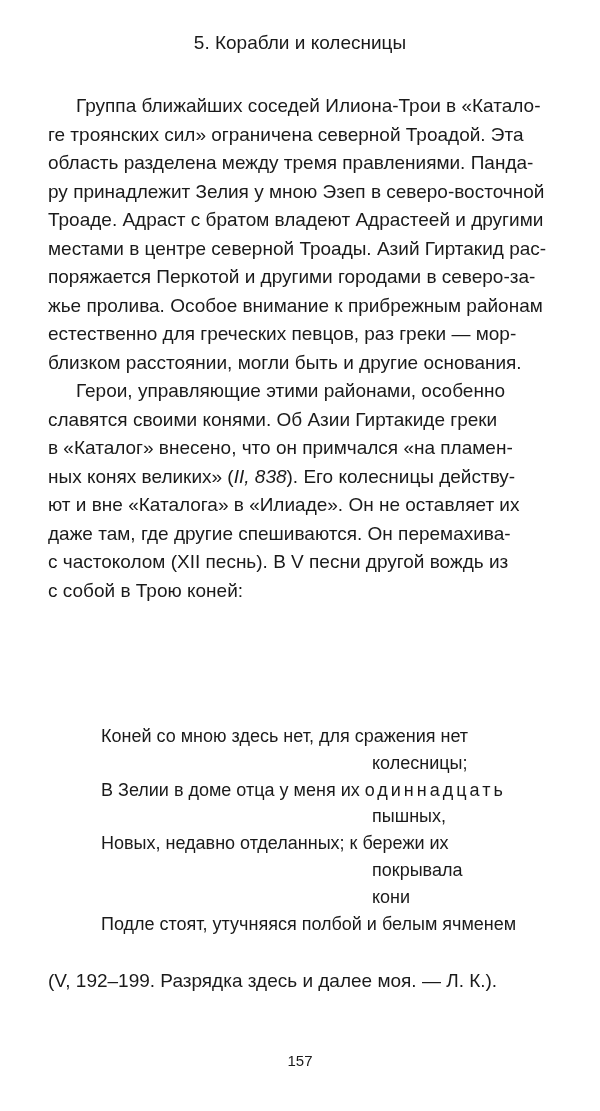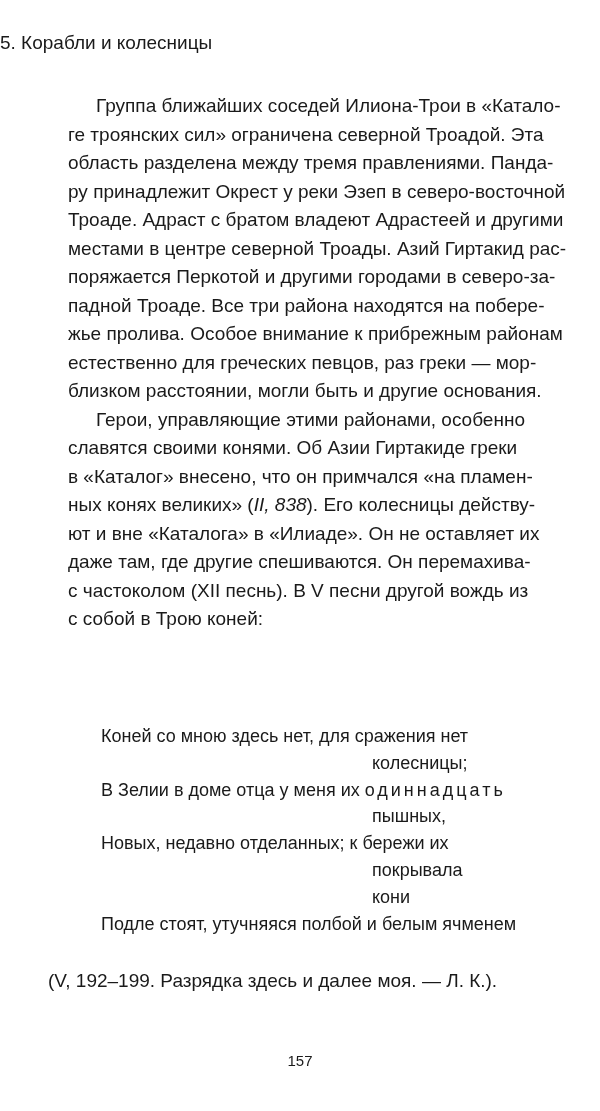--- a/index.html
+++ b/index.html
@@ -1,20 +1,20 @@
 <!DOCTYPE html>
 <html><head>
 <meta charset="utf-8">
 <style>
   html, body { margin: 0; padding: 0; background: #ffffff; }
   body { width: 600px; height: 1111px; position: relative; overflow: hidden;
          font-family: "Liberation Sans", "DejaVu Sans", sans-serif; color: #1a1a1a; }
-  .header { position: absolute; top: 32px; left: 0; width: 600px; 
+  .header { position: absolute; top: 32px; left: 0; width: 600px; text-align: center;
             font-size: 19px; }
-  .body-text { position: absolute; left: 48px; width: 428px; top: 92px; margin-left: 20px; }
+  .body-text { position: absolute; left: 48px; width: 428px; top: 92px; }
   .line { font-size: 19px; line-height: 28.5px; height: 28.5px; white-space: nowrap;
           text-align: justify; text-align-last: justify; }
   .line.last { text-align-last: left; }
   .indent { padding-left: 28px; }
   .verse { position: absolute; left: 101px; top: 723px; width: 400px; }
   .vline { font-size: 18px; line-height: 26.8px; height: 26.8px; white-space: nowrap; }
   .vline.cont { padding-left: 271px; }
   .spaced { letter-spacing: 3px; }
   .citation { position: absolute; left: 48px; top: 970px; font-size: 19px; white-space: nowrap; }
   .page-num { position: absolute; top: 1052px; left: 0; width: 600px; text-align: center; font-size: 15px; }
@@ -23,25 +23,24 @@
 </head>
 <body>
 
 <div class="header">5. Корабли и колесницы</div>
 
 <div class="body-text">
   <div>
     <div class="line indent">Группа ближайших соседей Илиона-Трои в «Катало-</div>
     <div class="line">ге троянских сил» ограничена северной Троадой. Эта</div>
     <div class="line">область разделена между тремя правлениями. Панда-</div>
-    <div class="line">ру принадлежит Окрест у реки Эзеп в северо-восточной</div>
+    <div class="line">ру принадлежит Зелия у мною Эзеп в северо-восточной</div>
     <div class="line">Троаде. Адраст с братом владеют Адрастеей и другими</div>
     <div class="line">местами в центре северной Троады. Азий Гиртакид рас-</div>
     <div class="line">поряжается Перкотой и другими городами в северо-за-</div>
-    <div class="line">падной Троаде. Все три района находятся на побере-</div>
     <div class="line">жье пролива. Особое внимание к прибрежным районам</div>
     <div class="line">естественно для греческих певцов, раз греки — мор-</div>
     <div class="line last">близком расстоянии, могли быть и другие основания.</div>
   </div>
   <div>
     <div class="line indent">Герои, управляющие этими районами, особенно</div>
     <div class="line">славятся своими конями. Об Азии Гиртакиде греки</div>
     <div class="line">в «Каталог» внесено, что он примчался «на пламен-</div>
     <div class="line" style="text-align-last:auto;display:flex;justify-content:flex-start;">
         <span>ных конях великих» (</span>

